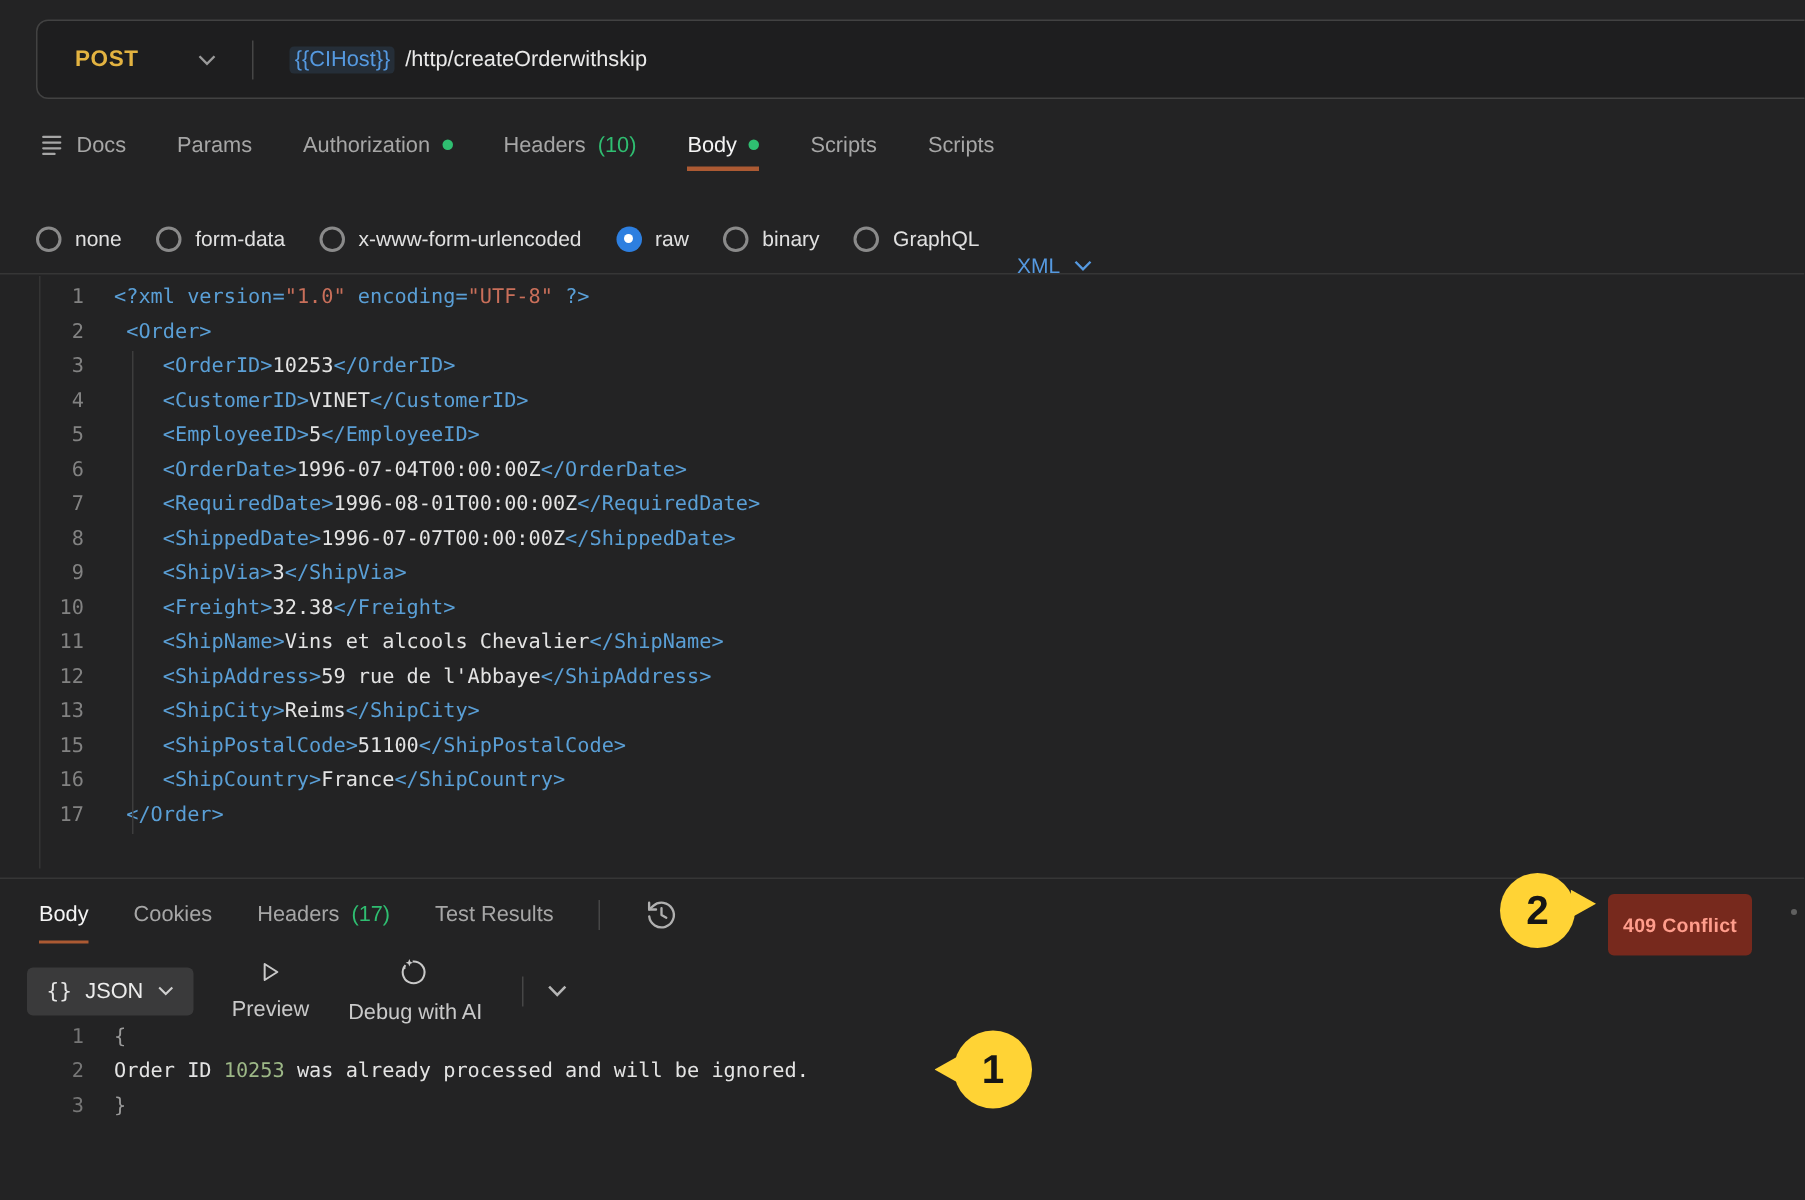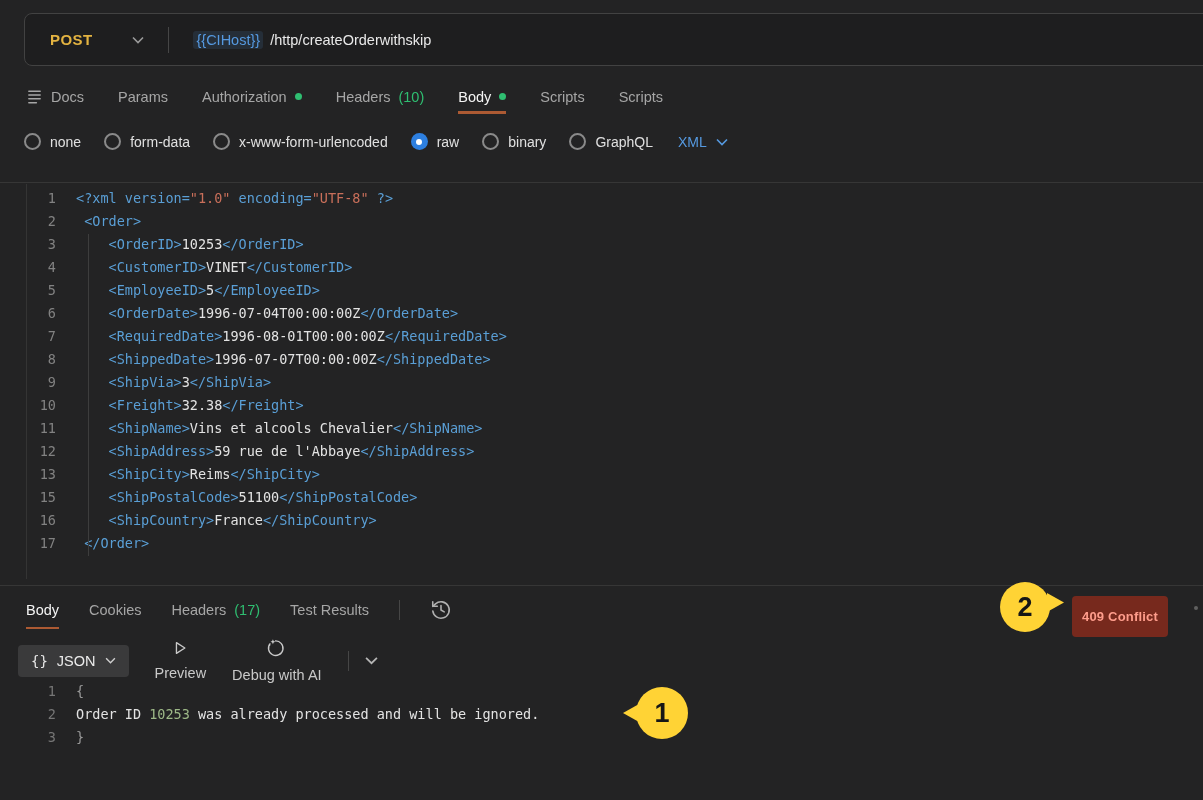--- a/index.html
+++ b/index.html
@@ -39,21 +39,21 @@
   .req-tabs{left:26px;top:88px;}
   .resp-tabs{left:26px;top:599px;gap:30px;}
   .resp-tabs .tab.active::after{bottom:-11px;}
 
   
   .modes{position:absolute;left:24px;top:133px;display:flex;align-items:center;gap:23px;color:#e0e0e0;font-size:14px;}
   .mode{display:flex;align-items:center;gap:9px;cursor:pointer;}
   .radio{width:17px;height:17px;border-radius:50%;border:2px solid #8a8a8a;position:relative;flex:none;}
   .radio.sel{border:none;background:var(--radio_blue);}
   .radio.sel::after{content:'';position:absolute;left:50%;top:50%;transform:translate(-50%,-50%);width:6px;height:6px;border-radius:50%;background:#fff;}
-  .lang-select{display:flex;align-items:center;gap:9px;color:var(--accent_blue);cursor:pointer;margin-left:2px;}
+  .lang-select{display:flex;align-items:center;gap:9px;color:var(--accent_blue);cursor:pointer;margin-left:2px;margin-top:36px;}
 
   
   .editor{position:absolute;left:0;right:0;top:182px;height:403px;border-top:1px solid #363636;padding-top:4px;}
   .editor-edge{position:absolute;left:26px;top:1px;bottom:6px;width:1px;background:#343434;}
   .indent-guide{position:absolute;left:88px;top:51px;height:322px;width:1px;background:#3d3d3d;}
   .code-line{display:flex;height:23px;line-height:23px;font-family:"DejaVu Sans Mono",monospace;font-size:13.5px;}
   .code-line .ln{width:56px;text-align:right;color:#828282;flex:none;}
   .code-line .code{margin-left:20px;white-space:pre;}
   .tk-tag{color:var(--code_tag);}
   .tk-val{color:var(--code_value);}

